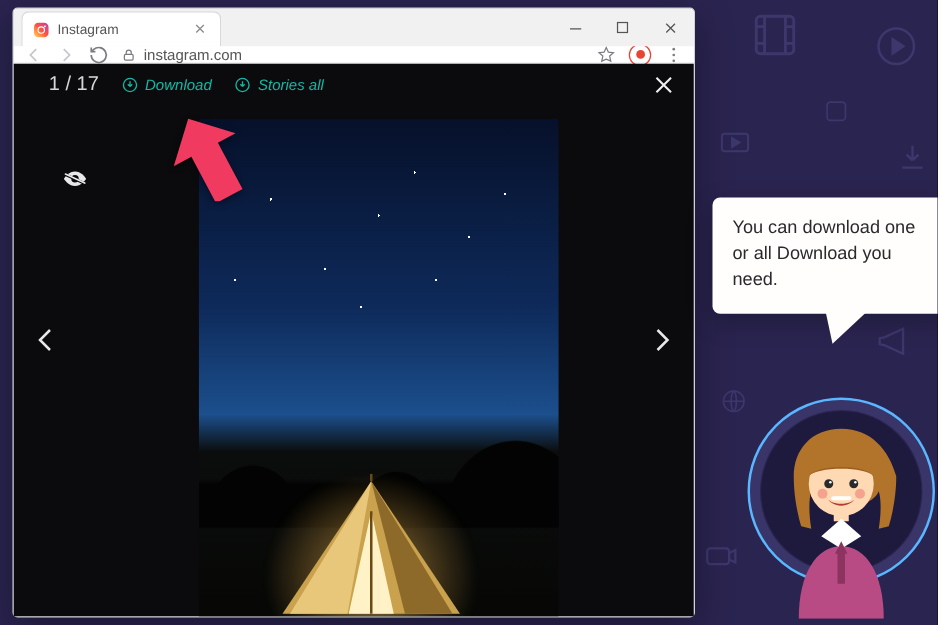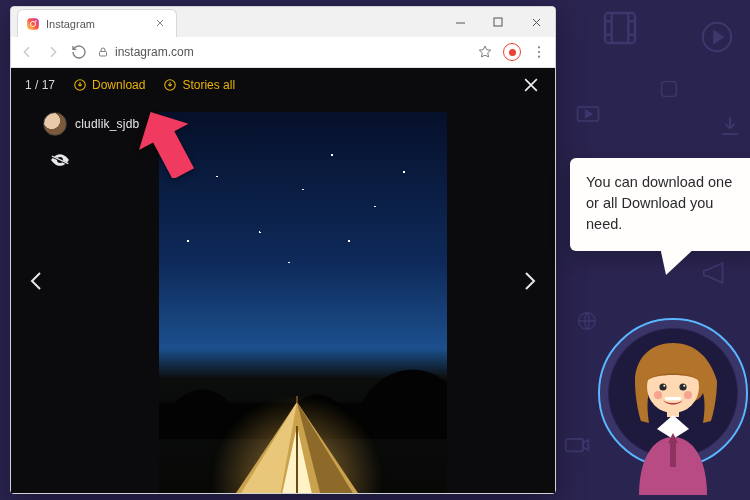--- a/index.html
+++ b/index.html
@@ -31,43 +31,43 @@
     display: flex; align-items: center; padding: 0 8px; gap: 6px;
     font-size: 11px; color: #555;
   }
   .tab .favicon { width: 14px; height: 14px; }
   .tab .tab-title { flex: 1; overflow: hidden; white-space: nowrap; text-overflow: ellipsis; filter: blur(0.4px); }
   .tab .tab-close { width: 14px; height: 14px; color: #888; }
   .win-controls { position: absolute; right: 0; top: 0; height: 30px; display: flex; }
   .win-btn { width: 38px; display:flex; align-items:center; justify-content:center; color:#555; }
 
   .addrbar {
-    height: 31px; background: #fff; border-bottom: 1px solid #e4e5e7;
+    height: 14px; background: #fff; border-bottom: 1px solid #e4e5e7;
     display: flex; align-items: center; padding: 0 8px; gap: 10px;
   }
   .nav-icon { width:16px; height:16px; color:#7a7c80; display:flex; align-items:center; justify-content:center;}
   .nav-icon.disabled { color:#c4c6c9; }
   .urlbox { flex:1; display:flex; align-items:center; gap:6px; font-size:12px; color:#555; }
   .urlbox .lock { width:12px; height:12px; color:#7a7c80; }
   .urlbox .url { filter: blur(0.4px); }
   .addr-right { display:flex; align-items:center; gap:10px; }
   .ext-badge { width:18px; height:18px; border-radius:50%;
                border:1.5px solid #ea4335; display:flex; align-items:center;
                justify-content:center; }
   .ext-badge .inner { width:7px; height:7px; border-radius:50%; background:#ea4335; }
 
   .content {
     flex:1; background:#0b0b0d; position:relative; overflow:hidden;
   }
   .story-top {
     height:34px; display:flex; align-items:center; padding:0 14px; gap:18px;
     color:#e9e9ea; font-size:12px;
   }
-  .counter { color:#d6d7da; font-size:12px; }
-  .dl-btn { display:flex; align-items:center; gap:5px; color:#eab308; cursor:pointer; }
+  .counter { color:#d6d7da; font-size:16px;margin-left:14px; }
+  .dl-btn { display:flex; align-items:center; gap:5px; color:#14b8a6; cursor:pointer;font-style:italic; }
   .dl-btn svg { width:14px; height:14px; }
   .close-x { margin-left:auto; width:20px; height:20px; color:#eee; }
 
   .user-row {
     position:absolute; left:32px; top:44px; display:flex; align-items:center; gap:8px;
     color:#e8e8ea; font-size:12px;
   }
   .avatar-sm {
     width:24px; height:24px; border-radius:50%;
     background: radial-gradient(circle at 35% 35%, #e8c9a8 0 40%, #7a5a3a 42% 100%);
@@ -309,24 +309,20 @@
           </svg>
         <span>Stories all</span>
       </span>
       <span class="close-x">
         <svg viewBox="0 0 24 24" width="20" height="20" stroke="currentColor" stroke-width="2">
             <path d="M5 5l14 14M19 5L5 19"></path>
           </svg>
       </span>
     </div>
 
-    <div class="user-row">
-      <span class="avatar-sm"></span>
-      <span class="username">cludlik_sjdb</span>
-    </div>
 
     <span class="eye-off">
       <svg viewBox="0 0 24 24" width="26" height="20" fill="currentColor">
           <path d="M12 5c5.5 0 9.5 5 10.7 7-1.2 2-5.2 7-10.7 7S2.5 14 1.3 12C2.5 10 6.5 5 12 5z" fill="currentColor"></path>
           <circle cx="12" cy="12" r="3.6" fill="#0b0b0d"></circle>
           <rect x="1" y="11" width="22" height="2.6" rx="1.3" transform="rotate(25 12 12)" fill="#0b0b0d"></rect>
           <rect x="1" y="11" width="22" height="1.6" rx=".8" transform="rotate(25 12 12)" fill="currentColor"></rect>
         </svg>
     </span>
 

